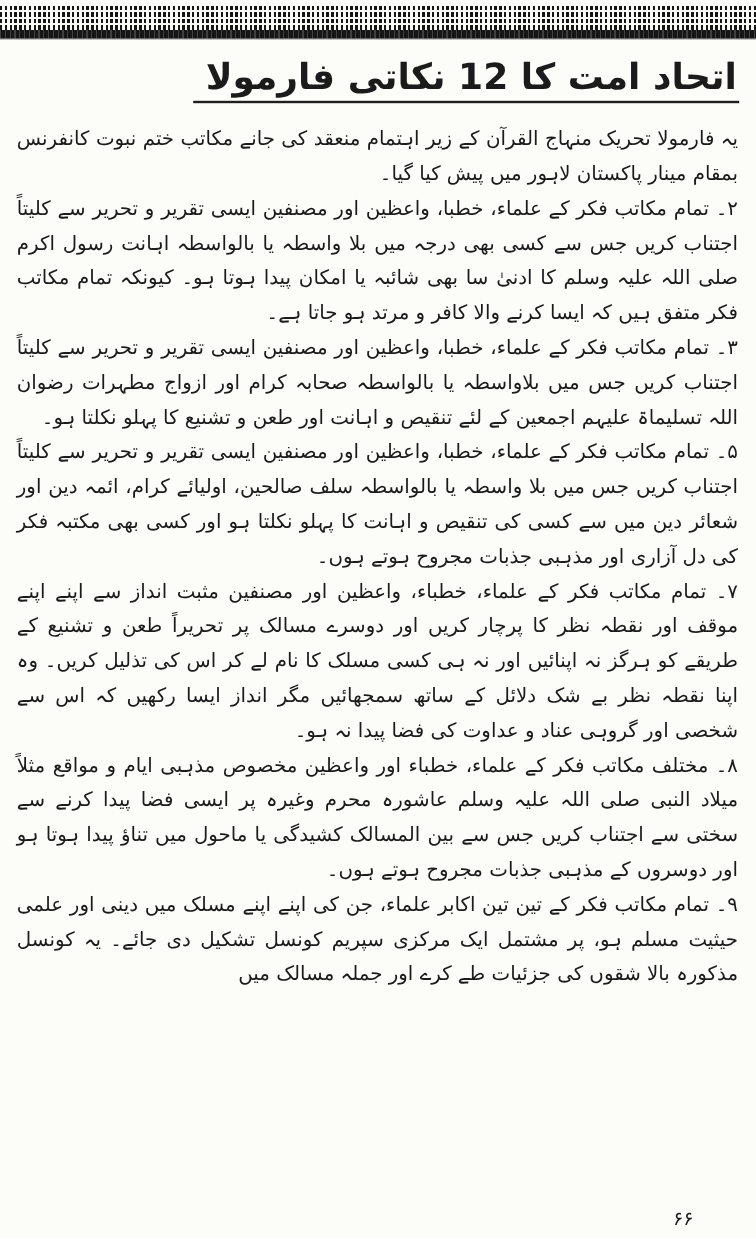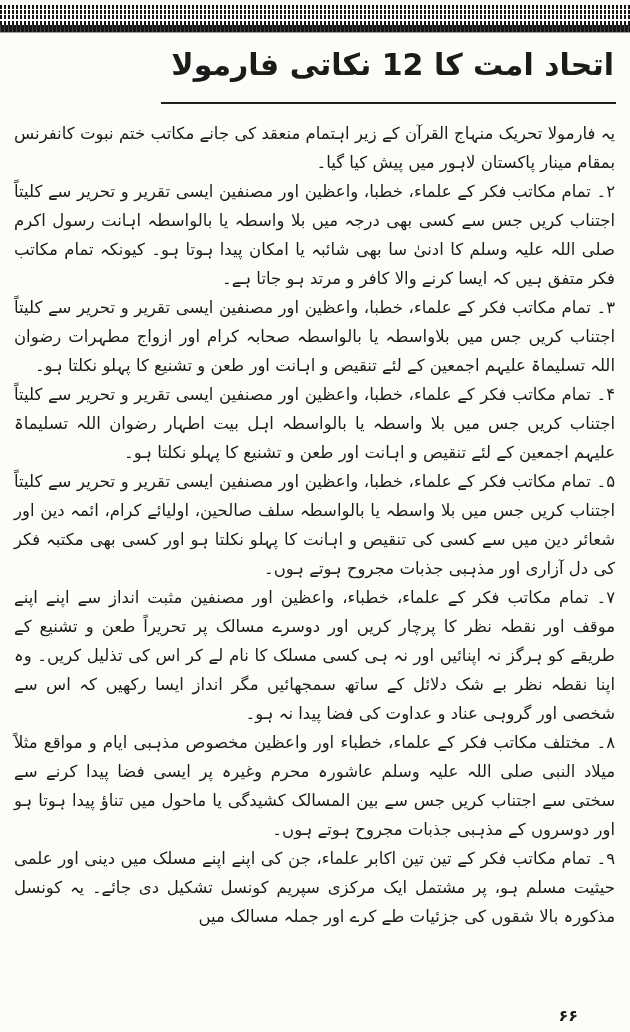--- a/index.html
+++ b/index.html
@@ -35,40 +35,40 @@
     margin: 47px 14px 0 0;
     text-align: right;
   }
   .title {
     display: inline-block;
     margin: 0;
     font-size: 30px;
     font-weight: 700;
     line-height: 1.2;
     border-bottom: 2px solid #1f1f1f;
-    padding: 0 2px 19px 10px;
+    padding: 0 2px 1px 10px;
   }
   .content {
     margin: 15px 15px 0 14px;
     font-size: 16.5px;
     line-height: 29px;
     text-align: justify;
   }
   .para {
     margin: 0;
     text-align: justify;
     text-align-last: right;
   }
   .pnum { white-space: nowrap; }
   .page-number {
     position: absolute;
     bottom: 7px;
     right: 52px;
     font-size: 16px;
-    font-weight: 700;
+    font-weight: 400;
     letter-spacing: 1px;
   }
 </style>
 </head>
 <body>
 
 <div class="page">
 
   <div class="ornament">
     <div class="ornament-teeth"></div>
@@ -80,21 +80,20 @@
   </div>
 
   <div class="content">
     <p class="para">یہ فارمولا تحریک منہاج القرآن کے زیر اہتمام منعقد کی جانے مکاتب ختم نبوت کانفرنس بمقام مینار پاکستان لاہور میں پیش کیا گیا۔</p>
 
 
     <p class="para"><span class="pnum">۲۔</span> <span>تمام مکاتب فکر کے علماء، خطبا، واعظین اور مصنفین ایسی تقریر و تحریر سے کلیتاً اجتناب کریں جس سے کسی بھی درجہ میں بلا واسطہ یا بالواسطہ اہانت رسول اکرم صلی اللہ علیہ وسلم کا ادنیٰ سا بھی شائبہ یا امکان پیدا ہوتا ہو۔ کیونکہ تمام مکاتب فکر متفق ہیں کہ ایسا کرنے والا کافر و مرتد ہو جاتا ہے۔</span></p>
 
     <p class="para"><span class="pnum">۳۔</span> <span>تمام مکاتب فکر کے علماء، خطبا، واعظین اور مصنفین ایسی تقریر و تحریر سے کلیتاً اجتناب کریں جس میں بلاواسطہ یا بالواسطہ صحابہ کرام اور ازواج مطہرات رضوان اللہ تسلیماۃ علیہم اجمعین کے لئے تنقیص و اہانت اور طعن و تشنیع کا پہلو نکلتا ہو۔</span></p>
 
-    <p class="para"><span class="pnum">۴۔</span> <span>تمام مکاتب فکر کے علماء، خطبا، واعظین اور مصنفین ایسی تقریر و تحریر سے کلیتاً اجتناب کریں جس میں بلا واسطہ یا بالواسطہ اہل بیت اطہار رضوان اللہ تسلیماۃ علیہم اجمعین کے لئے تنقیص و اہانت اور طعن و تشنیع کا پہلو نکلتا ہو۔</span></p>
 
     <p class="para"><span class="pnum">۵۔</span> <span>تمام مکاتب فکر کے علماء، خطبا، واعظین اور مصنفین ایسی تقریر و تحریر سے کلیتاً اجتناب کریں جس میں بلا واسطہ یا بالواسطہ سلف صالحین، اولیائے کرام، ائمہ دین اور شعائر دین میں سے کسی کی تنقیص و اہانت کا پہلو نکلتا ہو اور کسی بھی مکتبہ فکر کی دل آزاری اور مذہبی جذبات مجروح ہوتے ہوں۔</span></p>
 
 
     <p class="para"><span class="pnum">۷۔</span> <span>تمام مکاتب فکر کے علماء، خطباء، واعظین اور مصنفین مثبت انداز سے اپنے اپنے موقف اور نقطہ نظر کا پرچار کریں اور دوسرے مسالک پر تحریراً طعن و تشنیع کے طریقے کو ہرگز نہ اپنائیں اور نہ ہی کسی مسلک کا نام لے کر اس کی تذلیل کریں۔ وہ اپنا نقطہ نظر بے شک دلائل کے ساتھ سمجھائیں مگر انداز ایسا رکھیں کہ اس سے شخصی اور گروہی عناد و عداوت کی فضا پیدا نہ ہو۔</span></p>
 
     <p class="para"><span class="pnum">۸۔</span> <span>مختلف مکاتب فکر کے علماء، خطباء اور واعظین مخصوص مذہبی ایام و مواقع مثلاً میلاد النبی صلی اللہ علیہ وسلم عاشورہ محرم وغیرہ پر ایسی فضا پیدا کرنے سے سختی سے اجتناب کریں جس سے بین المسالک کشیدگی یا ماحول میں تناؤ پیدا ہوتا ہو اور دوسروں کے مذہبی جذبات مجروح ہوتے ہوں۔</span></p>
 
     <p class="para"><span class="pnum">۹۔</span> <span>تمام مکاتب فکر کے تین تین اکابر علماء، جن کی اپنے اپنے مسلک میں دینی اور علمی حیثیت مسلم ہو، پر مشتمل ایک مرکزی سپریم کونسل تشکیل دی جائے۔ یہ کونسل مذکورہ بالا شقوں کی جزئیات طے کرے اور جملہ مسالک میں</span></p>
   </div>

